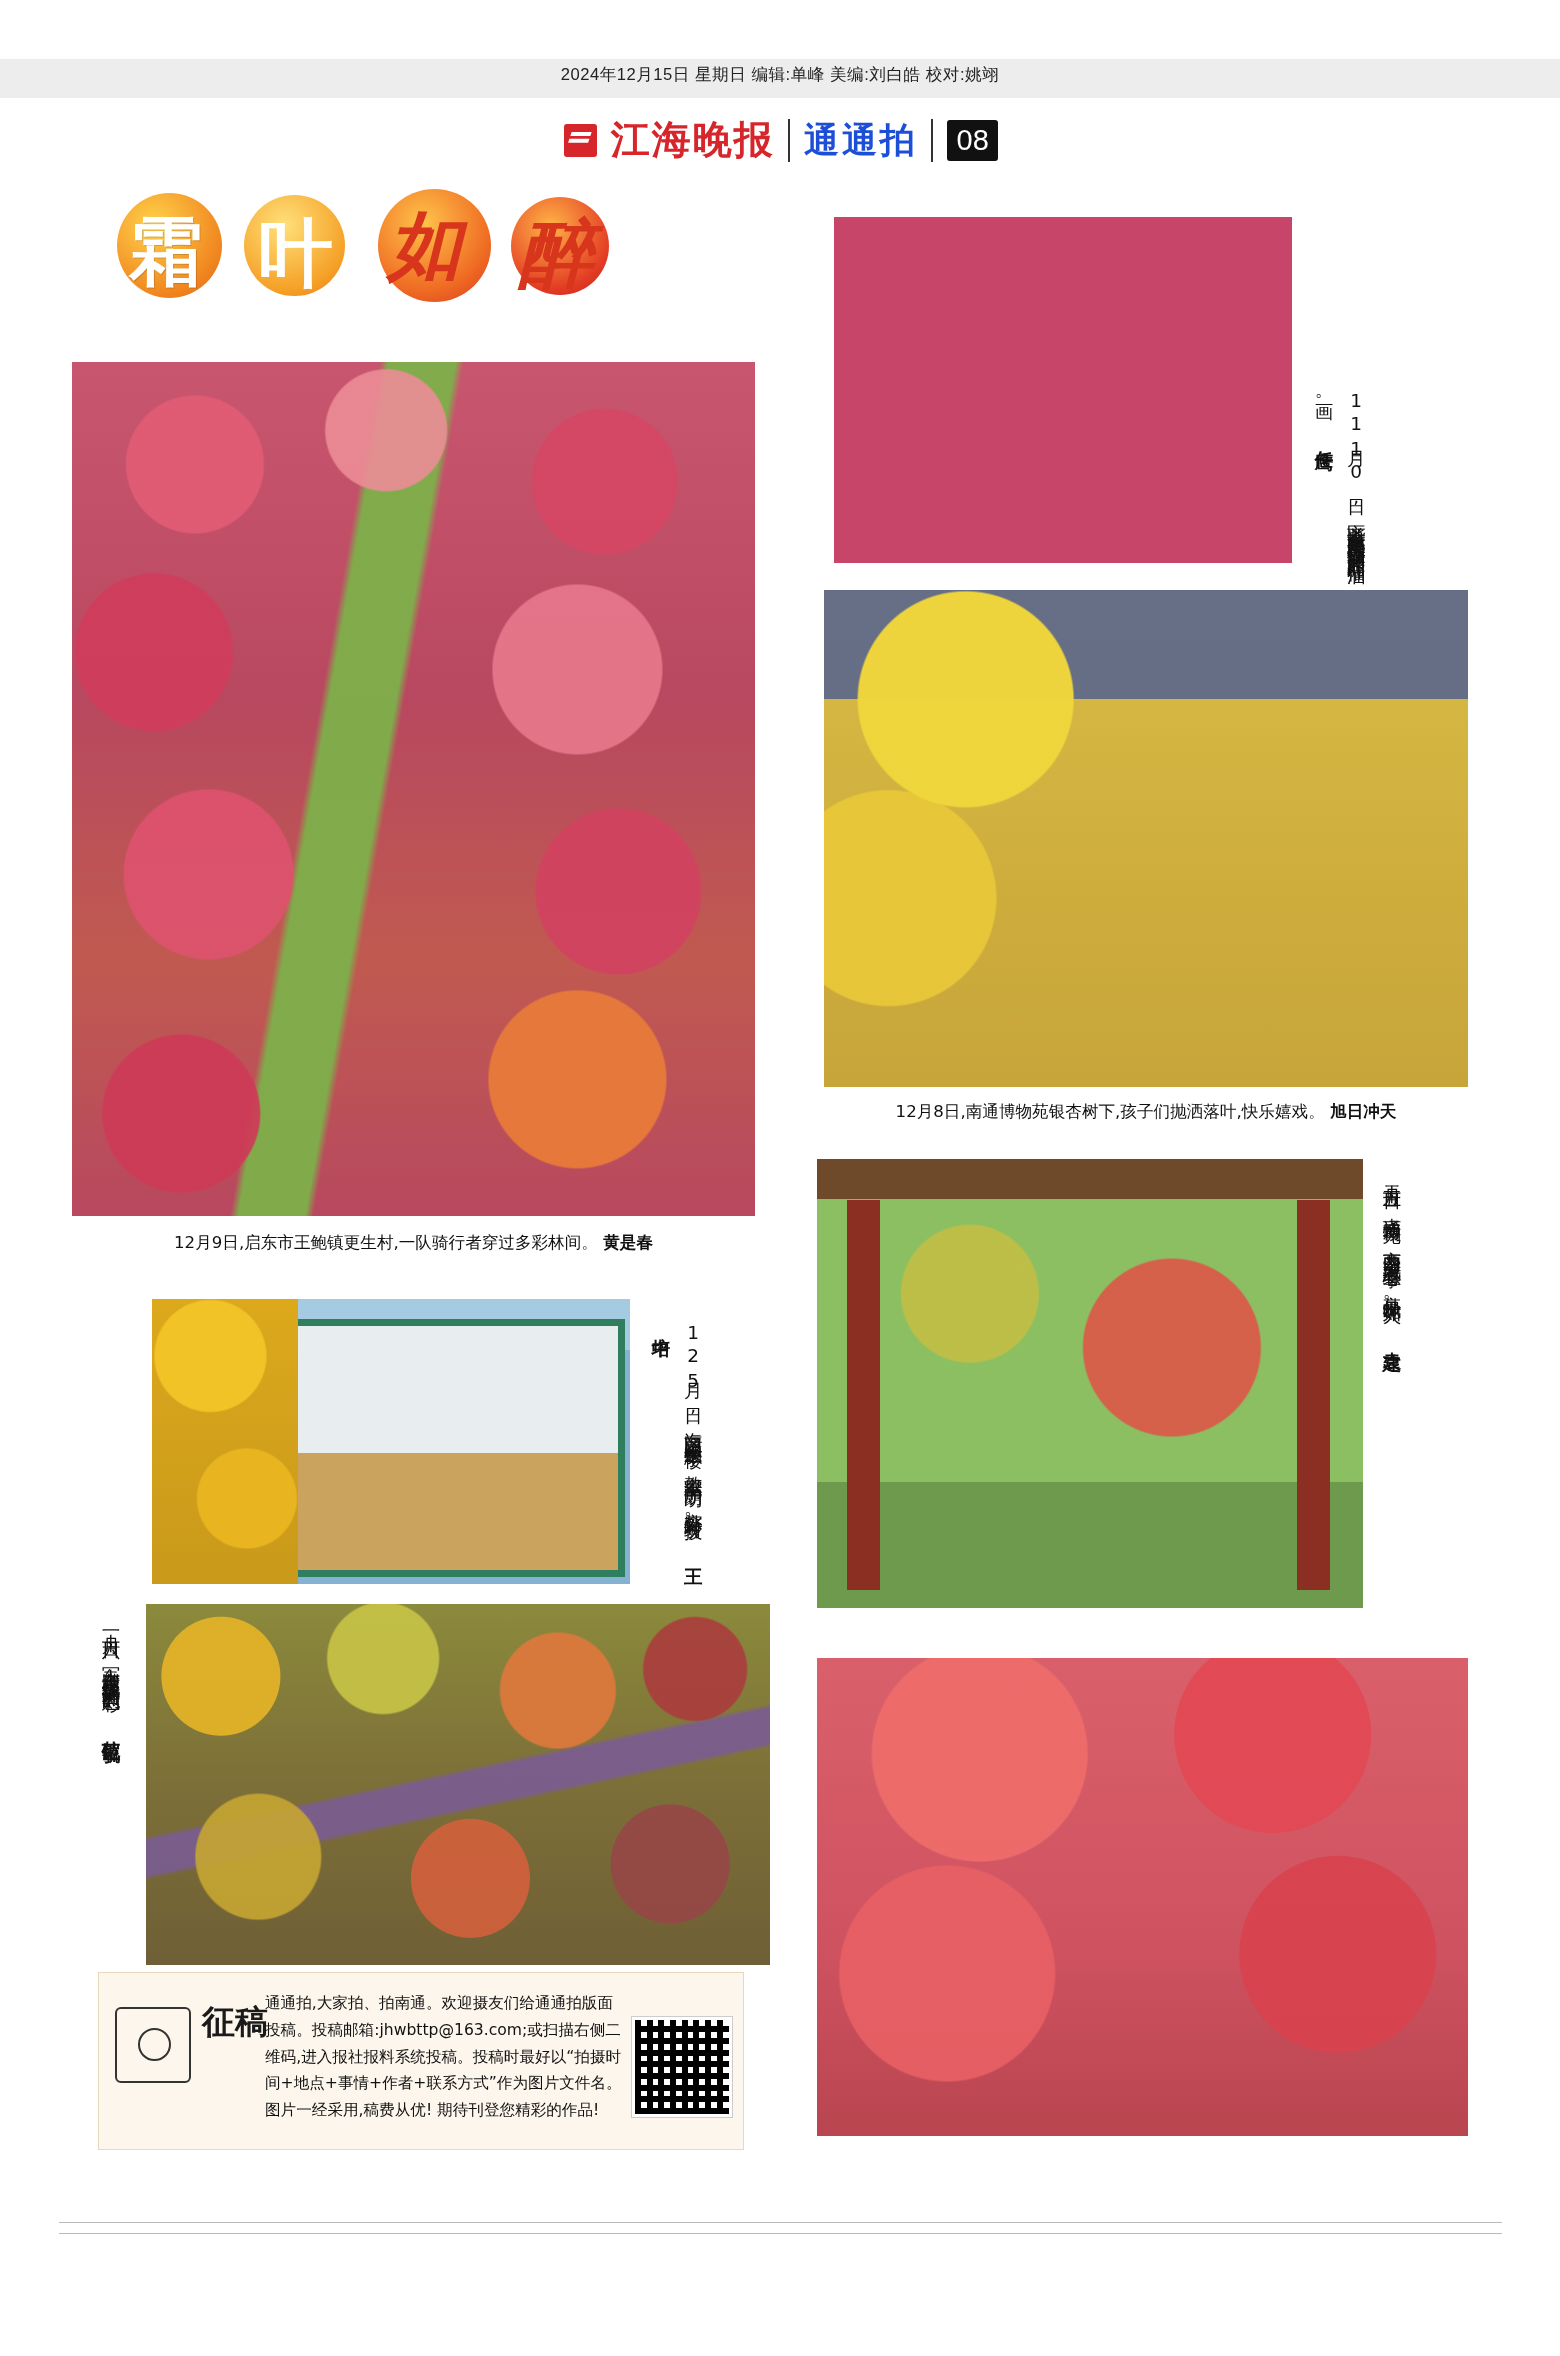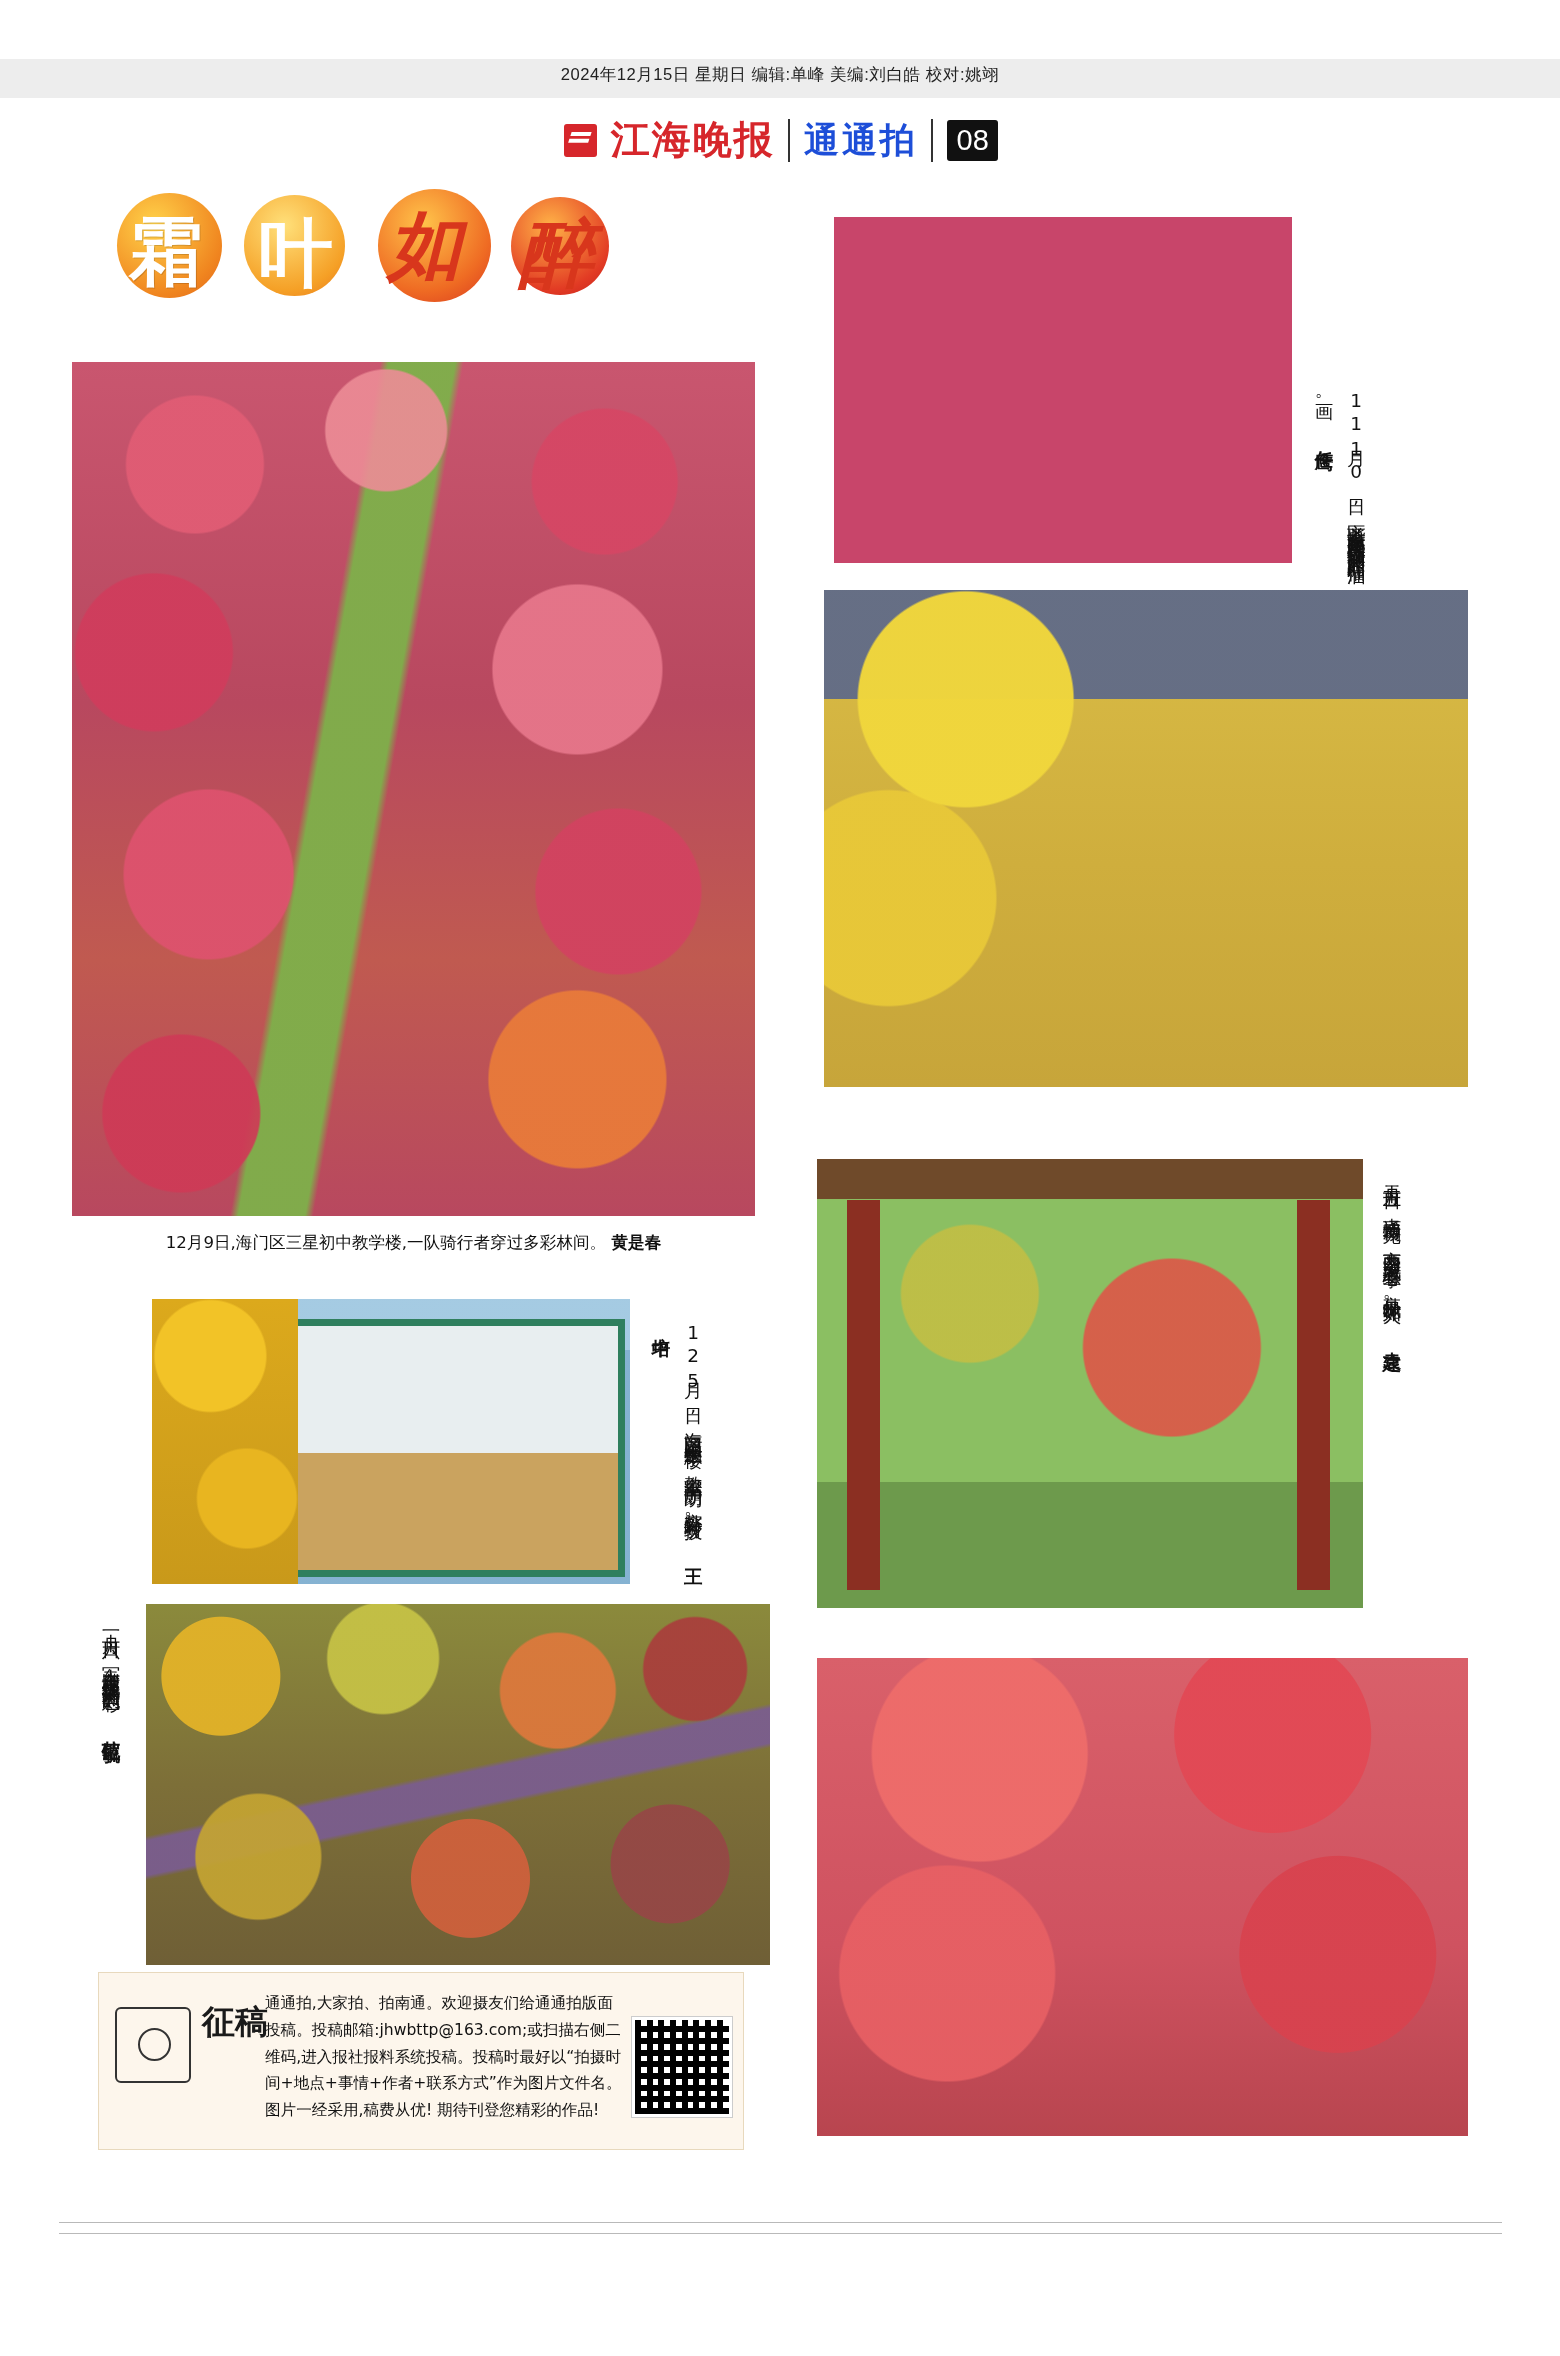--- a/index.html
+++ b/index.html
@@ -76,21 +76,21 @@
         radial-gradient(circle at 78% 14%, rgba(214,70,100,.9) 0 72px, transparent 74px),
         radial-gradient(circle at 12% 34%, rgba(208,60,92,.92) 0 78px, transparent 80px),
         radial-gradient(circle at 74% 36%, rgba(232,120,140,.9) 0 84px, transparent 86px),
         radial-gradient(circle at 20% 60%, rgba(222,82,110,.92) 0 84px, transparent 86px),
         radial-gradient(circle at 80% 62%, rgba(210,66,96,.92) 0 82px, transparent 84px),
         radial-gradient(circle at 74% 84%, rgba(232,122,58,.95) 0 88px, transparent 90px),
         radial-gradient(circle at 16% 88%, rgba(206,58,86,.92) 0 78px, transparent 80px),
         linear-gradient(100deg, transparent 0 37%, rgba(126,176,74,.95) 38% 46%, transparent 47%),
         linear-gradient(180deg,#c9566f,#b8485f 40%,#c05a50 70%,#b8485f);"></div>
   <div class="cap" style="left:72px;top:1231px;width:683px;text-align:center;">
-    <span>12月9日,海门区三星初中教学楼,一队骑行者穿过多彩林间。</span>
+    <span>12月9日,启东市王鲍镇更生村,一队骑行者穿过多彩林间。</span>
     <span class="author">黄是春</span>
   </div>
 
   <div class="photo" style="left:152px;top:1299px;width:478px;height:285px;
        background:
         linear-gradient(180deg, rgba(160,200,225,.95) 0 18%, rgba(120,170,205,.9) 18% 100%),
         radial-gradient(circle at 12% 50%, #4d4036 0 57px, transparent 59px),
         linear-gradient(90deg,#5b4a3a 0 10%, transparent 10%);"></div>
   <div class="photo" style="left:289px;top:1319px;width:322px;height:244px;border:7.8px solid #2f7f5e;
        background:
@@ -142,20 +142,24 @@
     <span class="author">任鹰</span>
   </div>
 
   <div class="photo" style="left:824px;top:590px;width:644px;height:497px;
        background:
         radial-gradient(circle at 22% 22%, rgba(240,214,60,.98) 0 107px, transparent 109px),
         radial-gradient(circle at 10% 62%, rgba(232,200,56,.95) 0 107px, transparent 109px),
         linear-gradient(110deg, rgba(72,84,118,.9) 0 0%, transparent 0%),
         linear-gradient(180deg, rgba(92,104,138,.92) 0 22%, transparent 22%),
         linear-gradient(180deg,#d9bc46,#cfae3d 55%,#c7a53a);"></div>
+  <div class="cap" style="left:824px;top:1100px;width:644px;text-align:center;">
+    <span>12月8日,南通博物苑银杏树下,孩子们抛洒落叶,快乐嬉戏。</span>
+    <span class="author">旭日冲天</span>
+  </div>
 
   <div class="photo" style="left:817px;top:1159px;width:546px;height:449px;
        background:
         linear-gradient(180deg,#6f4a2a 0 9%, transparent 9%),
         radial-gradient(circle at 65% 42%, rgba(226,80,70,.85) 0 88px, transparent 90px),
         radial-gradient(circle at 28% 30%, rgba(210,190,60,.7) 0 68px, transparent 70px),
         linear-gradient(180deg,#8bbf62 0 72%, #6d9a4c 72% 100%);"></div>
   <div class="photo" style="left:847px;top:1200px;width:33px;height:390px;background:#8b2f22;"></div>
   <div class="photo" style="left:1297px;top:1200px;width:33px;height:390px;background:#8b2f22;"></div>
   <div class="vcap" style="left:1375px;top:1170px;height:371px;">

